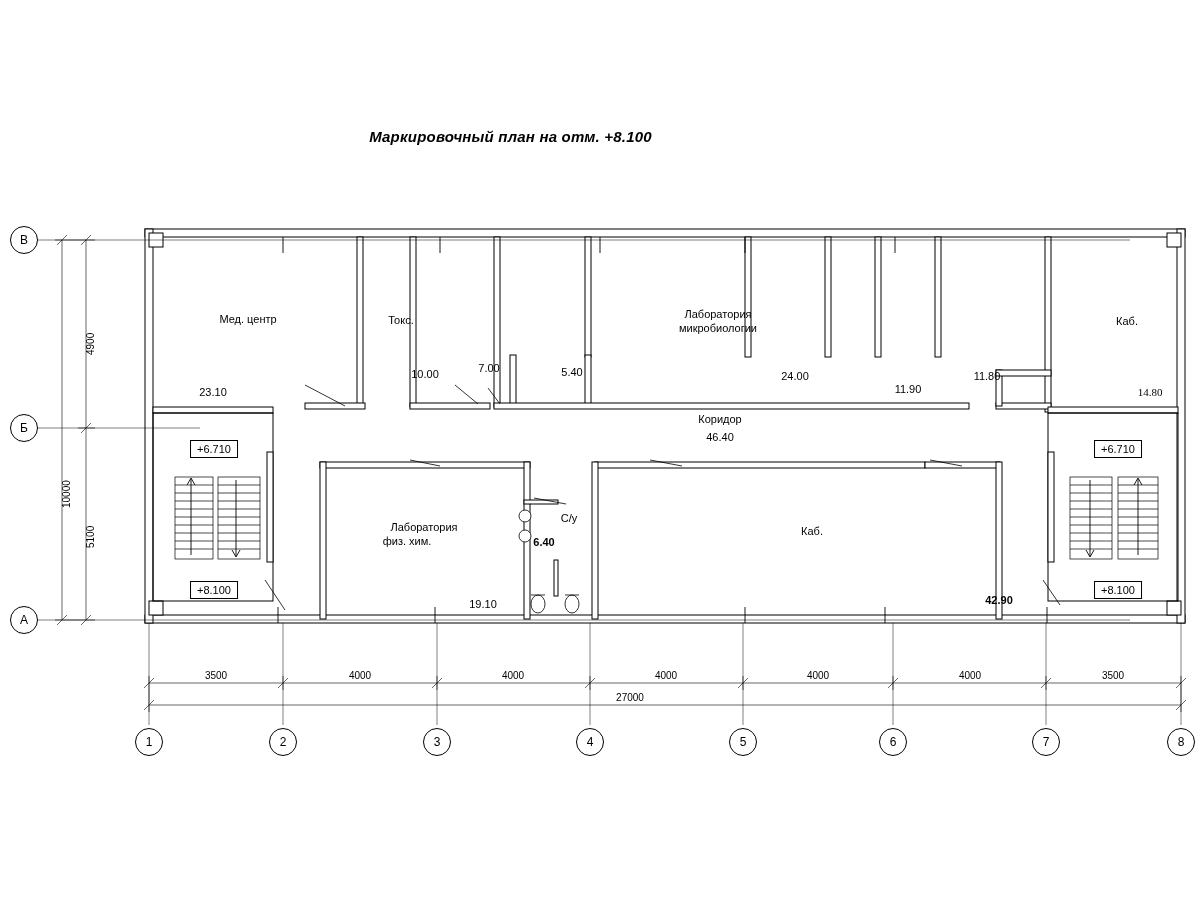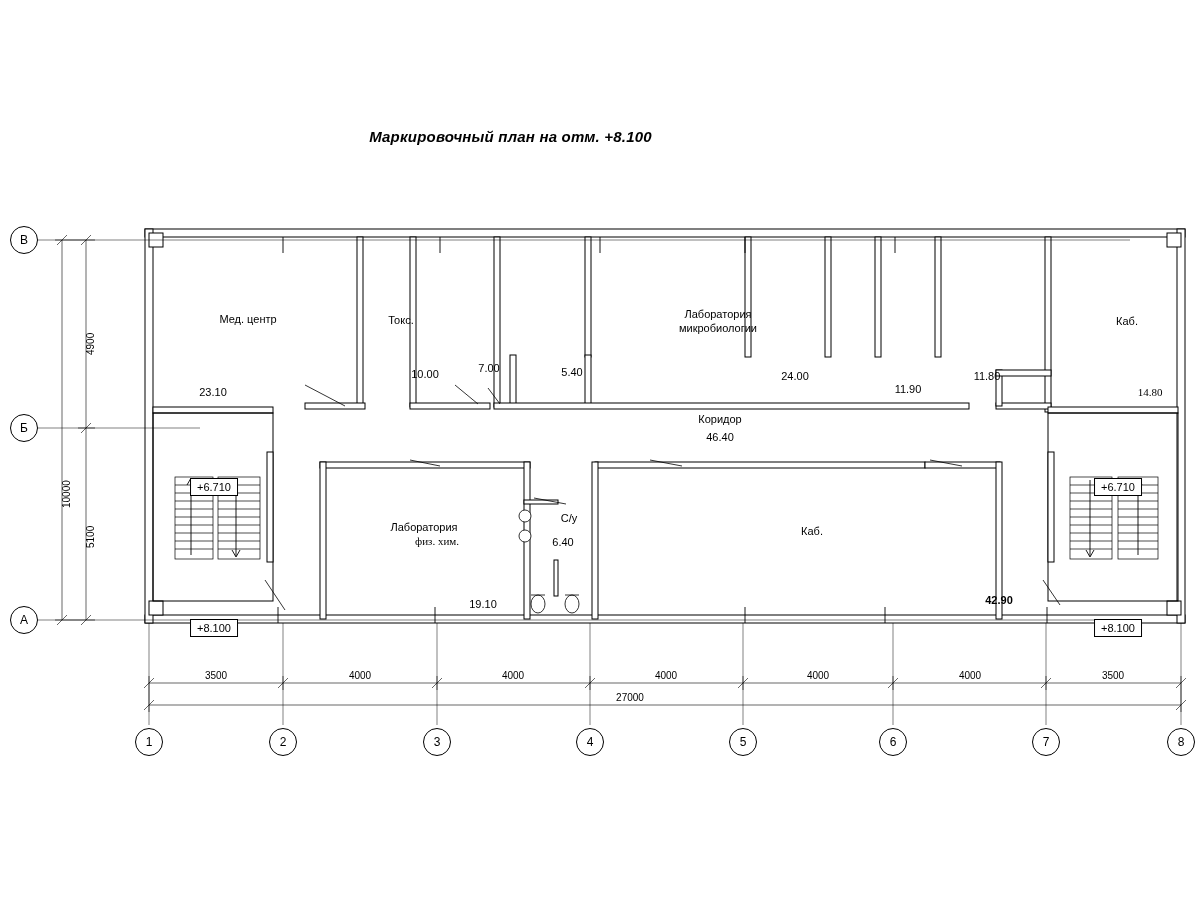--- a/index.html
+++ b/index.html
@@ -51,21 +51,20 @@
     transform-origin: left top;
   }
   .boxed {
     position: absolute;
     font-size: 11px;
     border: 1px solid #000;
     background: #fff;
     padding: 2px 6px;
     white-space: nowrap;
     transform: translateX(-50%);
-    margin-top: 38px;
   }
   .axis-circle {
     position: absolute;
     width: 26px;
     height: 26px;
     border: 1px solid #000;
     border-radius: 50%;
     background: #fff;
     font-size: 12px;
     text-align: center;
@@ -307,25 +306,25 @@
   <div class="lbl c" style="left:908px; top:370px;margin-top:13px;">11.90</div>
   <div class="lbl c" style="left:987px; top:370px;">11.80</div>
 
   <div class="lbl c" style="left:1127px; top:315px;">Каб.</div>
   <div class="lbl c" style="left:1150px; top:386px;font-family:Liberation Serif, serif;">14.80</div>
 
   <div class="lbl c" style="left:720px; top:413px;">Коридор</div>
   <div class="lbl c" style="left:720px; top:431px;">46.40</div>
 
   <div class="lbl c" style="left:424px; top:521px;">Лаборатория</div>
-  <div class="lbl c" style="left:437px; top:535px;font-family:Liberation Serif, serif;">физ. хим.</div>
+  <div class="lbl c" style="left:407px; top:535px;">физ. хим.</div>
   <div class="lbl c" style="left:483px; top:598px;">19.10</div>
 
   <div class="lbl c" style="left:561px; top:512px;padding-left:16px;">С/у</div>
-  <div class="lbl c" style="left:563px; top:536px;">6.40</div>
+  <div class="lbl c" style="left:544px; top:536px;font-weight:bold;">6.40</div>
 
   <div class="lbl c" style="left:812px; top:525px;">Каб.</div>
   <div class="lbl c" style="left:999px; top:594px;font-weight:bold;">42.90</div>
 
   <div class="boxed" style="left:214px; top:440px;">+6.710</div>
   <div class="boxed" style="left:214px; top:581px;">+8.100</div>
   <div class="boxed" style="left:1118px; top:440px;">+6.710</div>
   <div class="boxed" style="left:1118px; top:581px;">+8.100</div>
 
   <div class="lbl c small" style="left:216px; top:669px;">3500</div>

